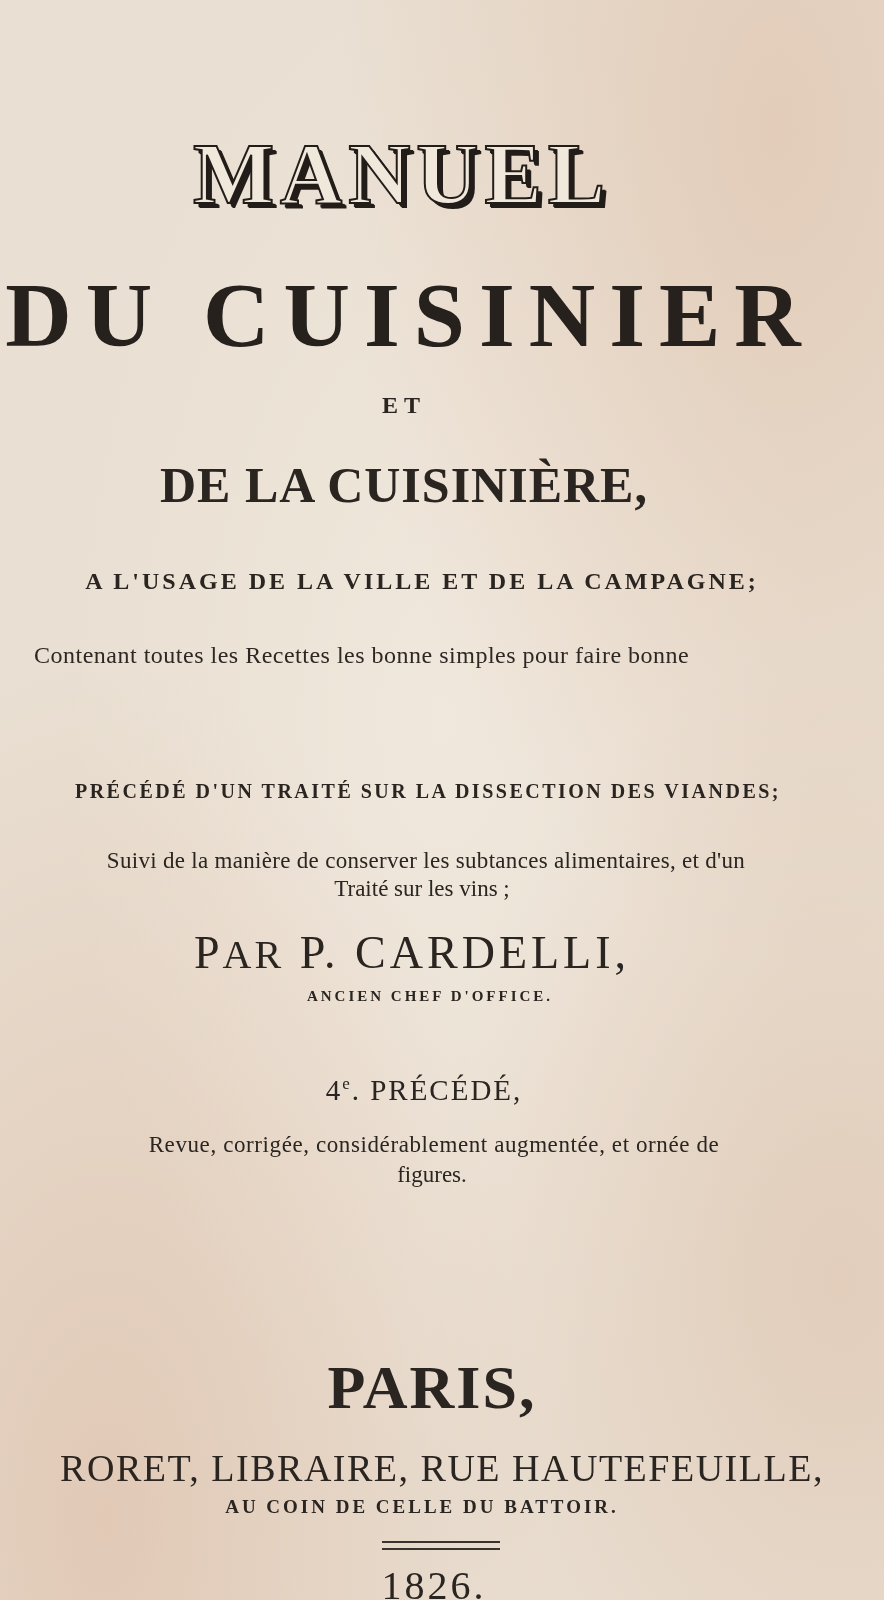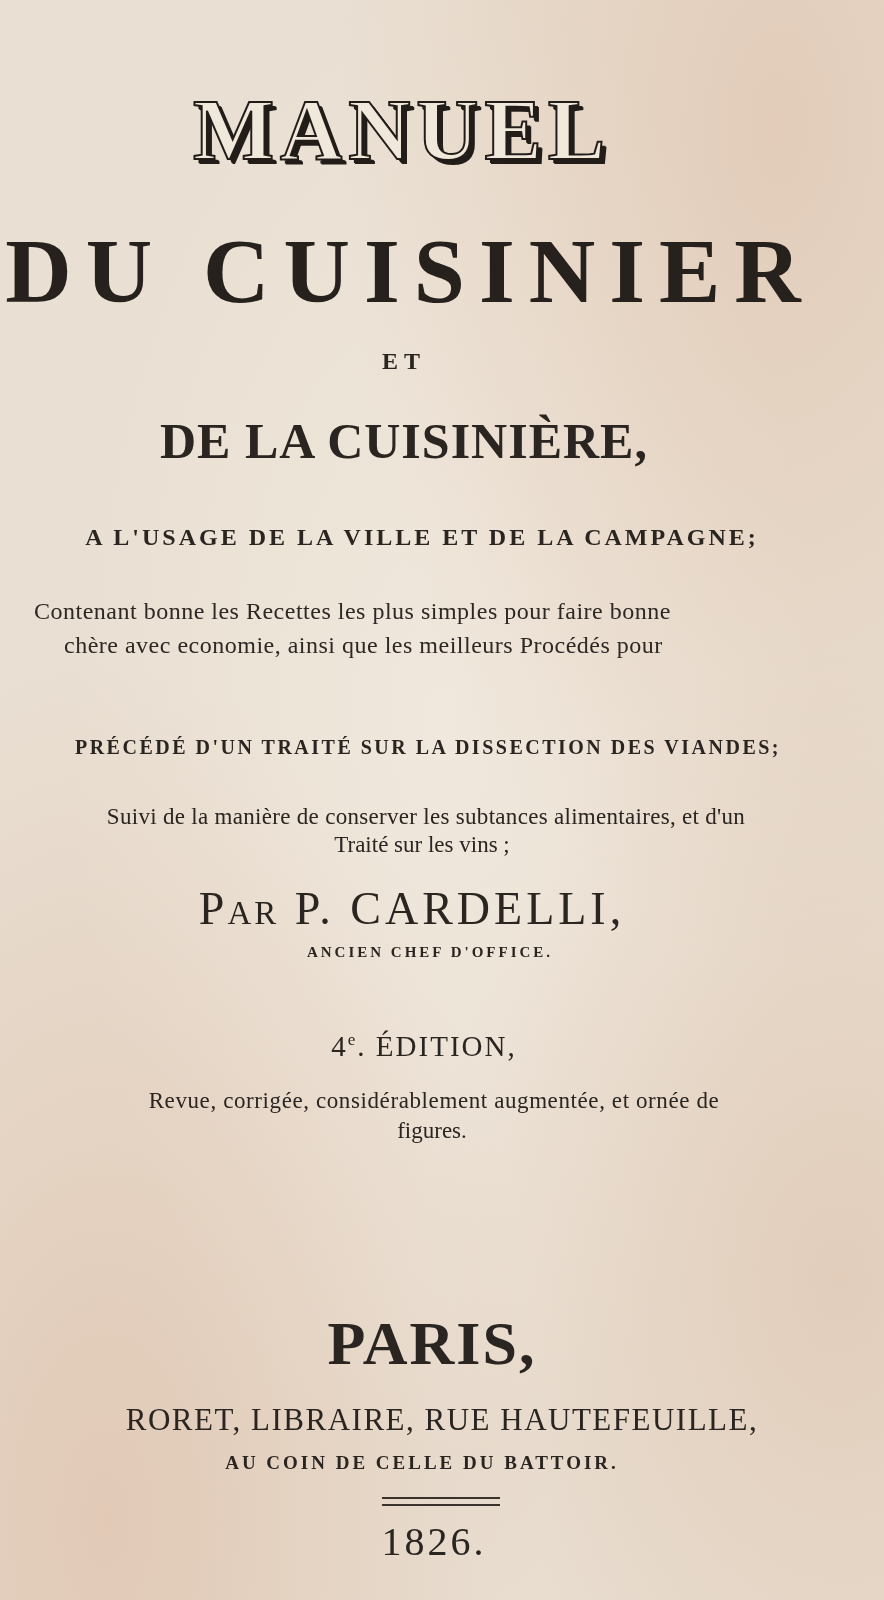--- a/index.html
+++ b/index.html
@@ -8,21 +8,21 @@
     background: #e9dfd2;
     background-image:
       radial-gradient(ellipse at 88% 8%, rgba(214,170,140,0.35), transparent 40%),
       radial-gradient(ellipse at 12% 95%, rgba(210,160,130,0.35), transparent 40%),
       radial-gradient(ellipse at 95% 80%, rgba(210,165,135,0.30), transparent 35%),
       radial-gradient(ellipse at 50% 45%, rgba(245,238,228,0.6), transparent 60%);
     font-family: "Liberation Serif", "DejaVu Serif", serif;
     color: #2a2520;
     position: relative;
   }
-  .page { position: absolute; inset: 0; }
+  .page { position: absolute; inset: 0; margin-top: 44px; }
   .line { position: absolute; left: 0; width: 884px; text-align: center; white-space: nowrap; }
 
   .t-manuel {
     top: 80px; font-size: 86px; font-weight: bold; letter-spacing: 6px;
     color: #f1e8dc;
     -webkit-text-stroke: 2px #221d19;
     text-shadow: 4px 4px 0 #221d19, 5px 5px 0 #221d19;
     left: -40px;
   }
   .t-cuisinier {
@@ -40,63 +40,62 @@
   .p-contenant { top: 594px; left: 34px; width: 790px; }
   .p-contenant .l1 { display: block; }
   .p-contenant .indent { display: block; padding-left: 30px; }
   .p-contenant .l3 { display: block; }
 
   .t-precede { top: 736px; font-size: 20px; letter-spacing: 2.5px; left: -14px; font-weight: bold; }
   .t-suivi1 { top: 804px; font-size: 23px; left: -16px; letter-spacing: 0.3px; }
   .t-suivi2 { top: 832px; font-size: 23px; left: -20px; }
 
   .t-par { top: 882px; font-size: 46px; left: -30px; letter-spacing: 3px; }
-  .t-par .small { font-size: 33px; }
+  .t-par .small { font-size: 40px; }
   .t-par .name { font-weight: normal; letter-spacing: 4px; }
   .t-ancien { top: 944px; font-size: 15px; font-weight: bold; letter-spacing: 3px; left: -12px; }
 
   .t-edition { top: 1030px; font-size: 29px; letter-spacing: 2px; left: -18px; }
   .t-edition sup { font-size: 17px; }
   .t-revue1 { top: 1088px; font-size: 23px; left: -8px; letter-spacing: 0.6px; }
   .t-revue2 { top: 1118px; font-size: 23px; left: -10px; }
 
   .t-paris { top: 1308px; font-size: 62px; font-weight: bold; letter-spacing: 2px; left: -10px; }
-  .t-roret { top: 1402px; font-size: 31px; letter-spacing: 1.5px; left: 0px; }
+  .t-roret { top: 1402px; font-size: 38px; letter-spacing: 1.5px; left: 0px; }
   .t-aucoin { top: 1452px; font-size: 19px; letter-spacing: 3px; left: -20px; font-weight: bold; }
 
   .rule { position: absolute; left: 382px; width: 118px; top: 1497px; }
   .rule div { height: 2px; background: #3a332d; margin-bottom: 5px; }
   .t-year { top: 1518px; font-size: 40px; letter-spacing: 3px; left: -8px; }
 </style>
 </head>
 <body>
 
 <div class="page">
   <div class="line t-manuel">MANUEL</div>
   <div class="line t-cuisinier">DU CUISINIER</div>
   <div class="line t-et">ET</div>
   <div class="line t-cuisiniere">DE LA CUISINIÈRE,</div>
   <div class="line t-usage">A L'USAGE DE LA VILLE ET DE LA CAMPAGNE;</div>
 
   <div class="para p-contenant">
-    <span class="l1">Contenant bonne les Recettes les plus simples pour faire bonne</span>
-    <span class="indent">chère avec economie, ainsi que les meilleurs Procédés pour</span>
+    <span class="l1">Contenant toutes les Recettes les bonne simples pour faire bonne</span>
   </div>
 
   <div class="line t-precede">PRÉCÉDÉ D'UN TRAITÉ SUR LA DISSECTION DES VIANDES;</div>
   <div class="line t-suivi1">Suivi de la manière de conserver les subtances alimentaires, et d'un</div>
   <div class="line t-suivi2">Traité sur les vins ;</div>
 
   <div class="line t-par">
     <span>P</span><span class="small">AR</span><span class="name"> P. CARDELLI,</span>
   </div>
   <div class="line t-ancien">ANCIEN CHEF D'OFFICE.</div>
 
   <div class="line t-edition">
-    <span>4</span><sup>e</sup><span>. ÉDITION,</span>
+    <span>4</span><sup>e</sup><span>. PRÉCÉDÉ,</span>
   </div>
   <div class="line t-revue1">Revue, corrigée, considérablement augmentée, et ornée de</div>
   <div class="line t-revue2">figures.</div>
 
   <div class="line t-paris">PARIS,</div>
   <div class="line t-roret">RORET, LIBRAIRE, RUE HAUTEFEUILLE,</div>
   <div class="line t-aucoin">AU COIN DE CELLE DU BATTOIR.</div>
   <div class="rule">
       <div></div>
       <div></div>

